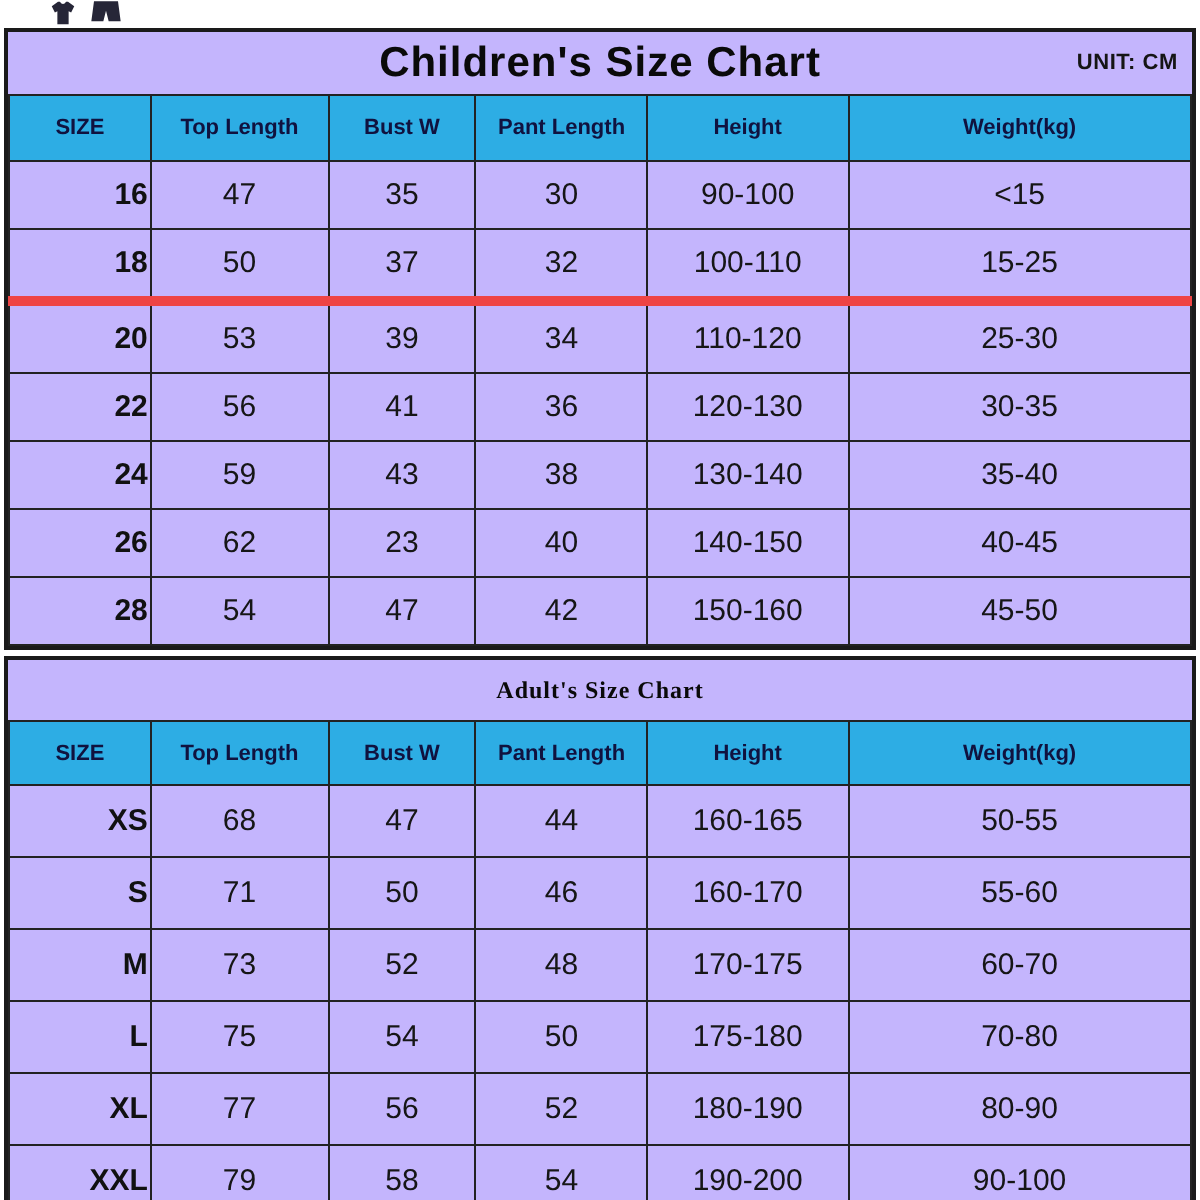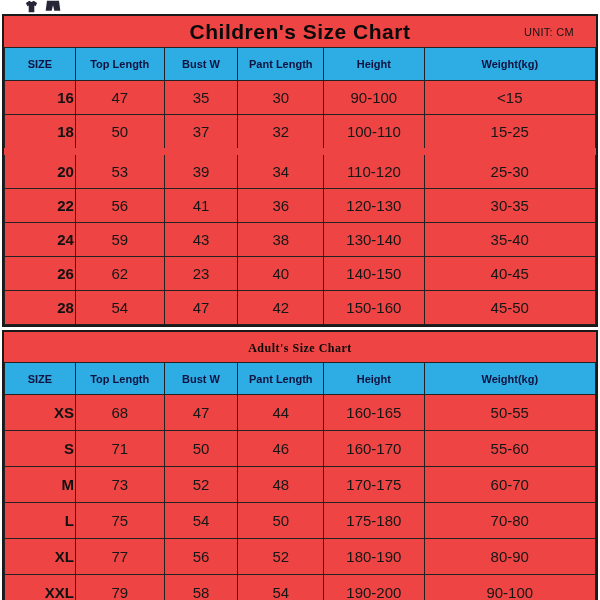--- a/index.html
+++ b/index.html
@@ -4,52 +4,52 @@
 <style>
   html,body{margin:0;padding:0;}
   body{
     width:600px;height:600px;background:#ffffff;position:relative;
     font-family:"Liberation Sans", sans-serif;
     -webkit-font-smoothing:antialiased;
   }
   .top-icons{position:absolute;left:24px;top:0px;height:14px;display:flex;gap:6px;align-items:flex-start;}
   .top-icons svg{display:block;}
   .chart-area{position:absolute;left:2px;top:14px;width:596px;}
-  .section{border:2px solid var(--border,#1a1a1a);background:#ef4444;}
+  .section{border:2px solid var(--border,#1a1a1a);background:#c4b5fd;}
   .section + .section{margin-top:3px;}
   .title-band{position:relative;text-align:center;}
   .title-band .title{
     font-weight:bold;color:#0a0a0a;letter-spacing:0.5px;
   }
   .children .title-band{height:31px;line-height:31px;}
   .children .title{font-size:21px;}
   .adult .title-band{height:30px;line-height:30px;}
   .adult .title{font-size:12px;font-family:Liberation Serif, serif;}
   .unit{
-    position:absolute;right:22px;top:50%;transform:translateY(-50%);
-    font-size:11px;font-weight:normal;color:#151515;letter-spacing:0.3px;
+    position:absolute;right:7px;top:50%;transform:translateY(-50%);
+    font-size:11px;font-weight:bold;color:#151515;letter-spacing:0.3px;
   }
   table{width:100%;border-collapse:collapse;table-layout:fixed;}
   col.c1{width:12%;}col.c2{width:15%;}col.c3{width:12.5%;}
   col.c4{width:14.5%;}col.c5{width:17%;}col.c6{width:29%;}
   th,td{
     border:1px solid #222;text-align:center;vertical-align:middle;
     overflow:hidden;white-space:nowrap;
   }
   th{
     background:var(--header_bg,#2dade4);
     color:var(--header_text,#10123f);
     font-size:11px;font-weight:bold;height:29px;
   }
   .children th{height:30px;}
   td{font-size:15px;color:#161616;height:31px;font-weight:normal;}
   .adult td{height:33px;}
   td.size-cell{font-weight:bold;color:#111;text-align:right;}
   
-  .children tbody tr:nth-child(3) td{border-top:7px solid #ef4444;}
+  .children tbody tr:nth-child(3) td{border-top:5px solid #ef4444;}
 </style>
 </head>
 <body>
 
 <div class="top-icons">
   <span>
     <svg width="15" height="13" viewBox="0 0 24 20">
       <path d="M8 1 L3 4.5 L5.5 9.5 L7.5 8.5 L7.5 19 L16.5 19 L16.5 8.5 L18.5 9.5 L21 4.5 L16 1 L14.5 1 Q12 4.5 9.5 1 Z" fill="#262637"></path>
     </svg>
   </span>

